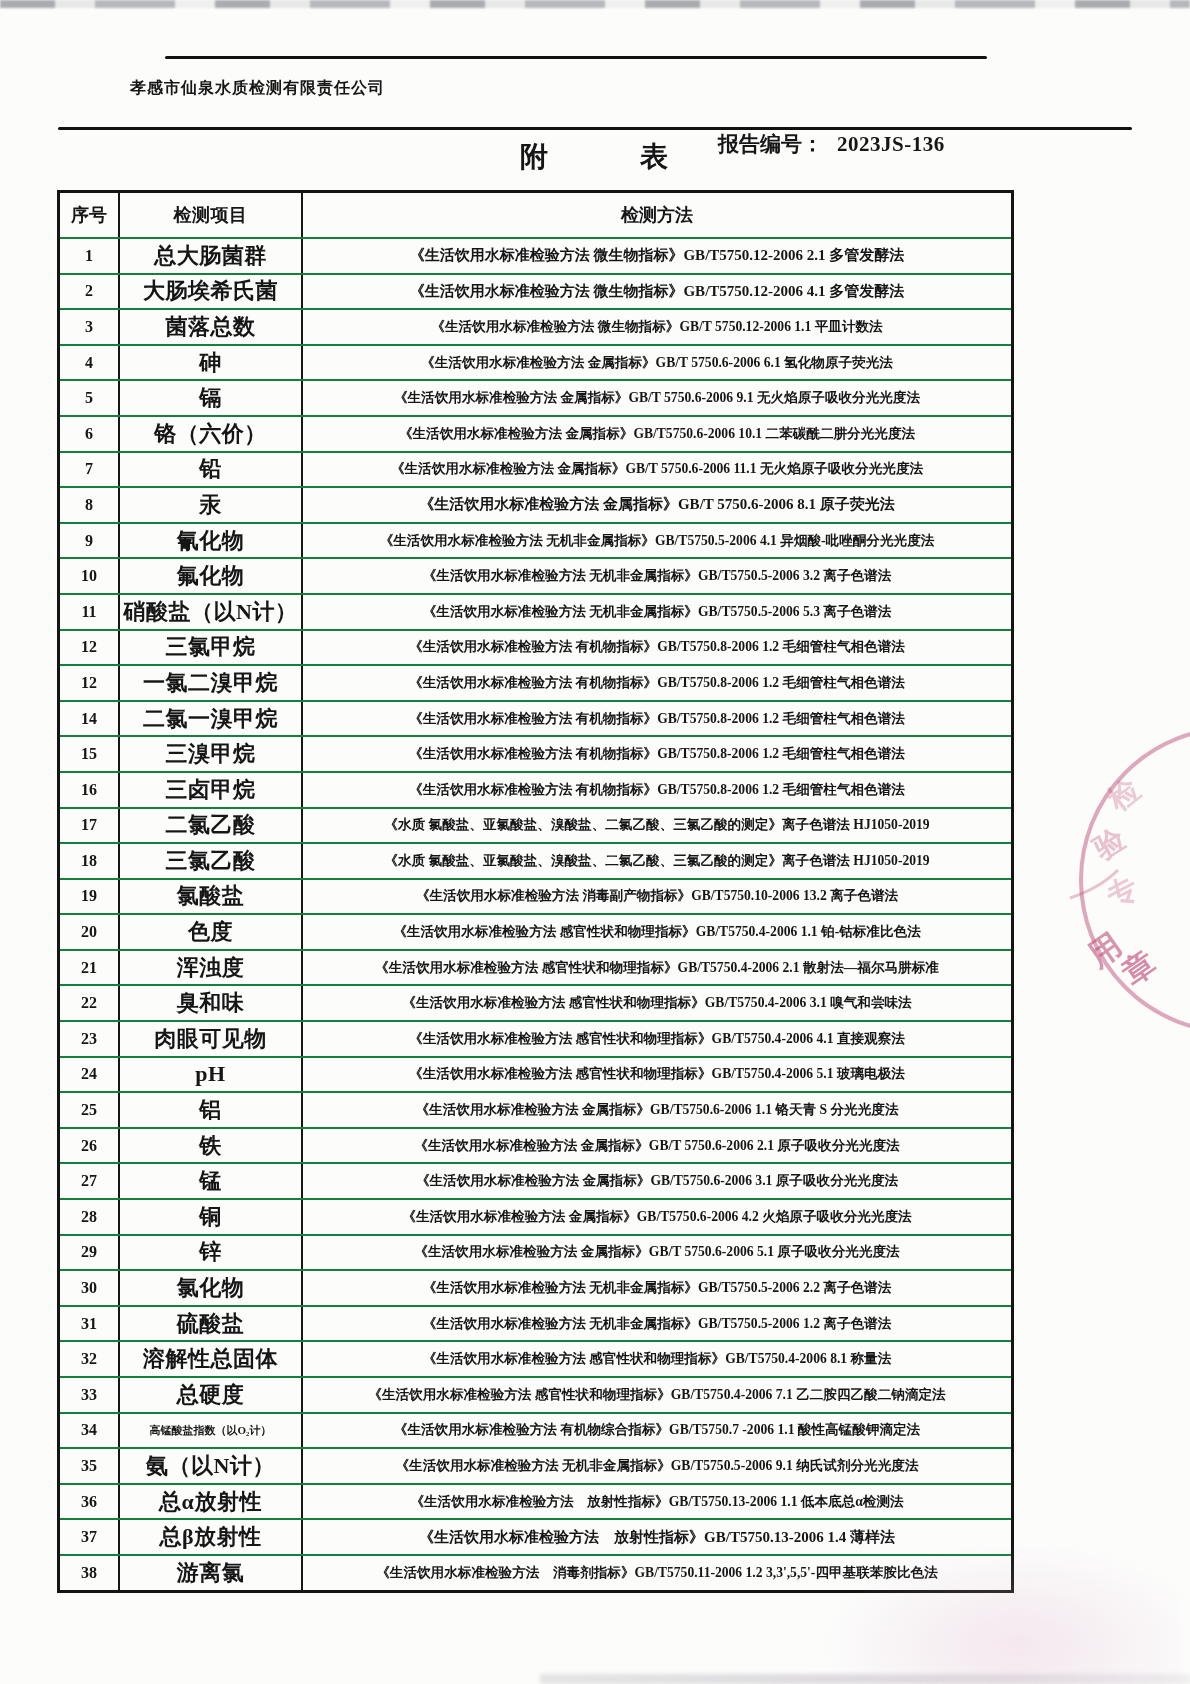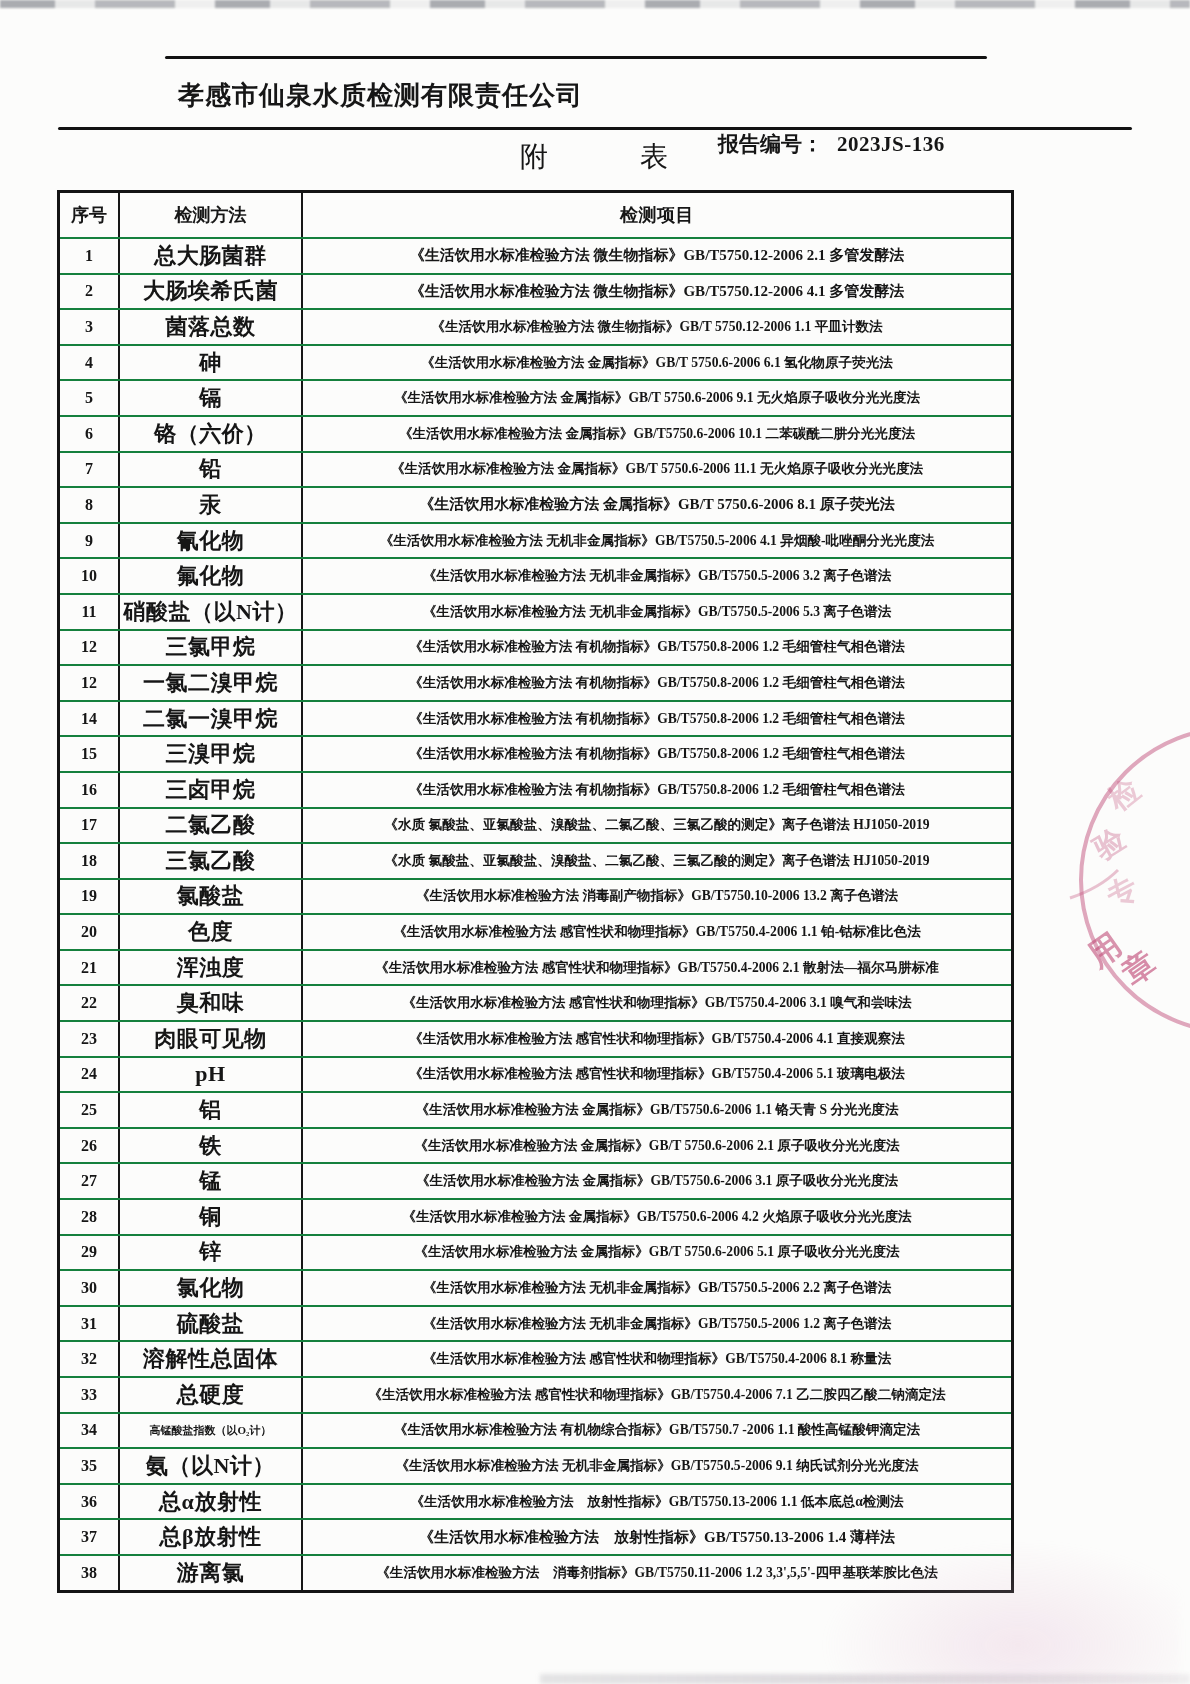--- a/index.html
+++ b/index.html
@@ -29,30 +29,30 @@
     position:absolute;left:820px;top:1540px;width:360px;height:150px;
     background:radial-gradient(ellipse at 55% 70%, rgba(225,185,210,.30), rgba(225,185,210,0) 70%);
     filter:blur(3px);
   }
   
   .rule{position:absolute;background:#121212;}
   .rule-top{left:165px;top:56px;width:822px;height:3px;border-radius:2px;}
   .rule-mid{left:58px;top:127px;width:1074px;height:3px;border-radius:2px;}
   .company{
     position:absolute;left:130px;top:78px;
-    font-size:26px;font-weight:bold;letter-spacing:1px;white-space:nowrap;margin-left:48px;
+    font-size:16px;font-weight:bold;letter-spacing:1px;white-space:nowrap;
   }
   .report{
     position:absolute;left:718px;top:82px;
     font-size:21px;font-weight:bold;white-space:nowrap;margin-top:48px;
   }
   .report .no{margin-left:14px;letter-spacing:.5px;}
   .doc-title{
     position:absolute;left:0;top:138px;width:1190px;
-    text-align:center;font-size:28px;font-weight:normal;letter-spacing:2px;
+    text-align:center;font-size:28px;font-weight:bold;letter-spacing:2px;
   }
   
   .table{
     position:absolute;left:57px;top:190px;width:957px;
     border:3px solid #141414;
     box-sizing:border-box;
     background:transparent;
   }
   .trow,.thead{
     display:grid;grid-template-columns:60px 183px 1fr;
@@ -94,22 +94,22 @@
     <span>报告编号：</span><span class="no">2023JS-136</span>
   </div>
 
   <div class="rule rule-mid"></div>
 
   <div class="doc-title">附　　　表</div>
 
   <div class="table">
     <div class="thead">
       <div class="tcell c1">序号</div>
+      <div class="tcell c2">检测项目</div>
       <div class="tcell c3">检测方法</div>
-      <div class="tcell c2">检测项目</div>
     </div>
     <div>
         <div class="trow">
           <div class="tcell c1">1</div>
           <div class="tcell c2">总大肠菌群</div>
           <div class="tcell c3">《生活饮用水标准检验方法 微生物指标》GB/T5750.12-2006 2.1 多管发酵法</div>
         </div>
         <div class="trow">
           <div class="tcell c1">2</div>
           <div class="tcell c2">大肠埃希氏菌</div>

